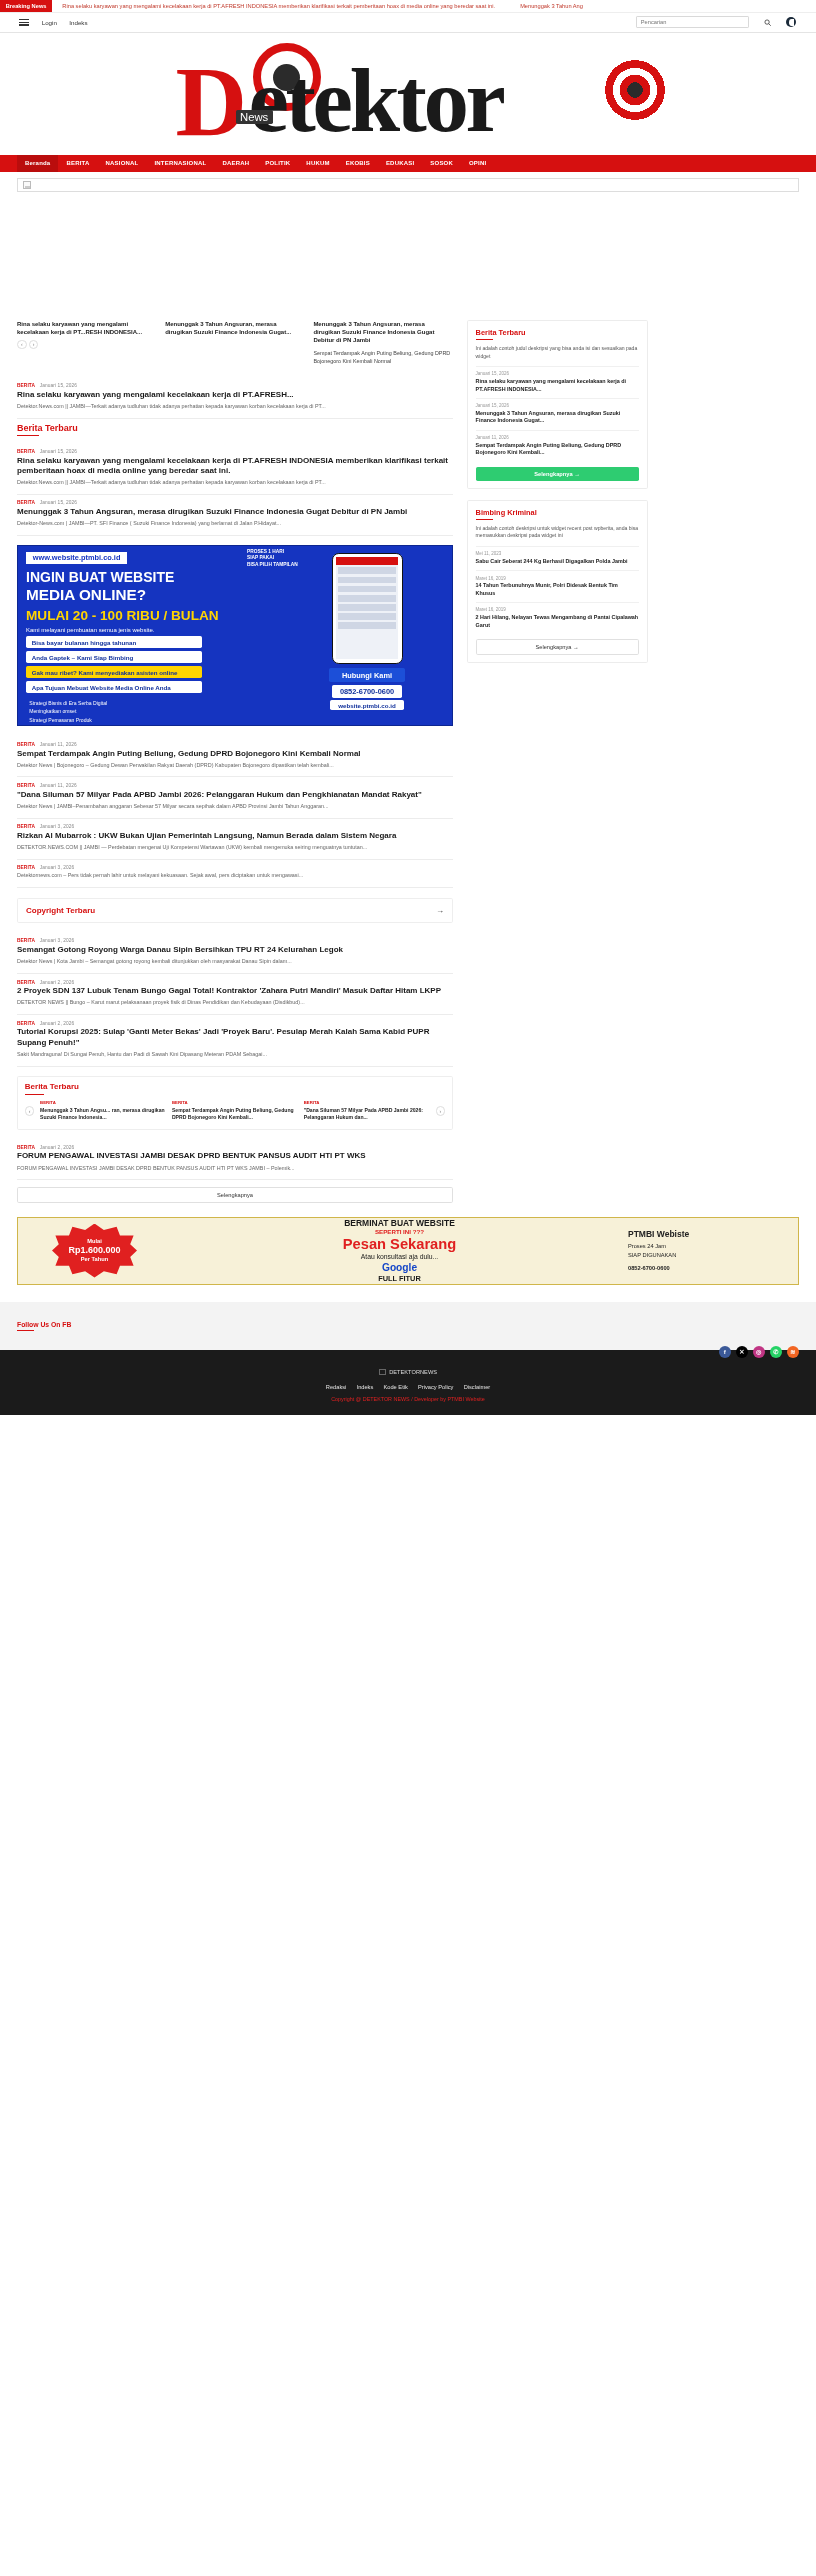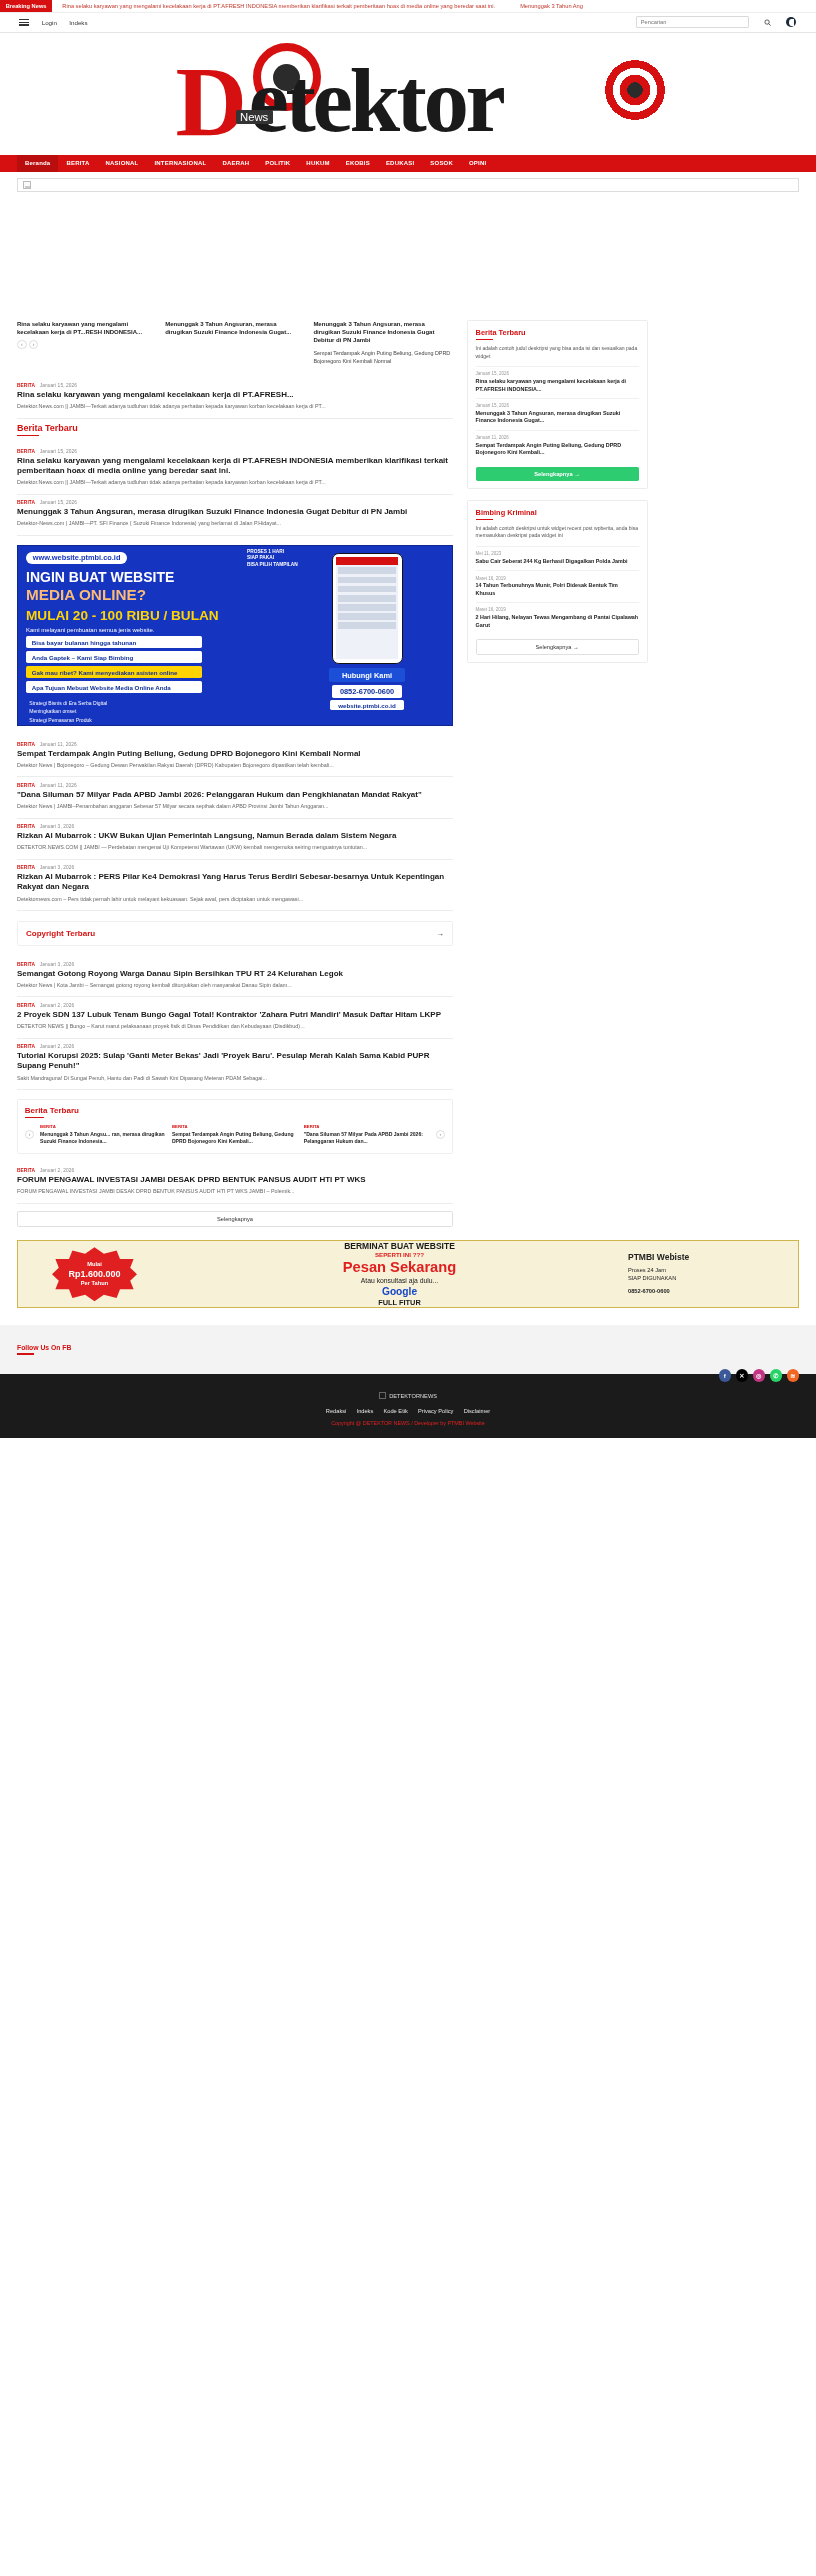--- a/index.html
+++ b/index.html
@@ -152,24 +152,24 @@
   .art h3 { font-size: 8px; line-height: 1.3; color: #1a1a1a; font-weight: bold; margin-bottom: 2.8px; }
   .art p { font-size: 5.4px; color: #666; line-height: 1.45; }
 
   
   .banner-ad {
     width: 100%; height: 181px; margin: 9px 0 10.2px; position: relative;
     background: #1534c0; border: 0.6px solid #0d2690; overflow: hidden;
   }
   .ba-url {
     background: #fff; color: #1534c0; font-weight: bold; font-size: 7.4px;
-    display: inline-block; padding: 1.7px 6.8px; margin: 5.7px 0 0 8px; border-radius: 6px;
+    display: inline-block; padding: 1.7px 6.8px; margin: 5.7px 0 0 8px; border-radius: 0;
   }
   .ba-h1 { color: #fff; font-weight: bold; font-size: 14px; margin: 5.7px 0 0 8px; line-height: 1.1; }
-  .ba-h2 { color: #fdba74; font-weight: bold; font-size: 15.3px; margin: 1.1px 0 0 8px; }
+  .ba-h2 { color: #ffffff; font-weight: bold; font-size: 15.3px; margin: 1.1px 0 0 8px; }
   .ba-h3 { color: #ffd400; font-weight: bold; font-size: 13.6px; margin: 3.4px 0 0 8px; }
   .ba-sub { color: #fff; font-size: 6px; margin: 4.5px 0 0 8px; }
   .ba-pill {
     background: #fff; color: #10309b; font-weight: bold; font-size: 6.2px;
     margin: 3.4px 0 0 8px; padding: 2.3px 5.7px; width: 176px; border-radius: 1.7px;
   }
   .ba-pill.y { background: #ffd400; color: #10309b; }
   .ba-bullets { margin: 5.7px 0 0 11.3px; color: #fff; font-size: 5.1px; line-height: 1.65; }
   .ba-right {
     position: absolute; right: 0; top: 0; width: 170px; height: 100%;
@@ -441,21 +441,20 @@
           <span class="date">Januari 3, 2026</span>
         </div>
         <h3>Rizkan Al Mubarrok : UKW Bukan Ujian Pemerintah Langsung, Namun Berada dalam Sistem Negara</h3>
         <p>DETEKTOR.NEWS.COM || JAMBI — Perdebatan mengenai Uji Kompetensi Wartawan (UKW) kembali mengemuka seiring menguatnya tuntutan...</p>
       </div>
       <div class="art">
         <div class="meta">
           <span>BERITA</span>
           <span class="date">Januari 3, 2026</span>
         </div>
-        <h3>Rizkan Al Mubarrok : PERS Pilar Ke4 Demokrasi Yang Harus Terus Berdiri Sebesar-besarnya Untuk Kepentingan Rakyat dan Negara</h3>
         <p>Detektornews.com – Pers tidak pernah lahir untuk melayani kekuasaan. Sejak awal, pers diciptakan untuk mengawasi...</p>
       </div>
 
       <div class="box-link">
         <span class="bl-title">Copyright Terbaru</span>
         <span class="arrow-plain">→</span>
       </div>
 
       <div class="art">
         <div class="meta">

